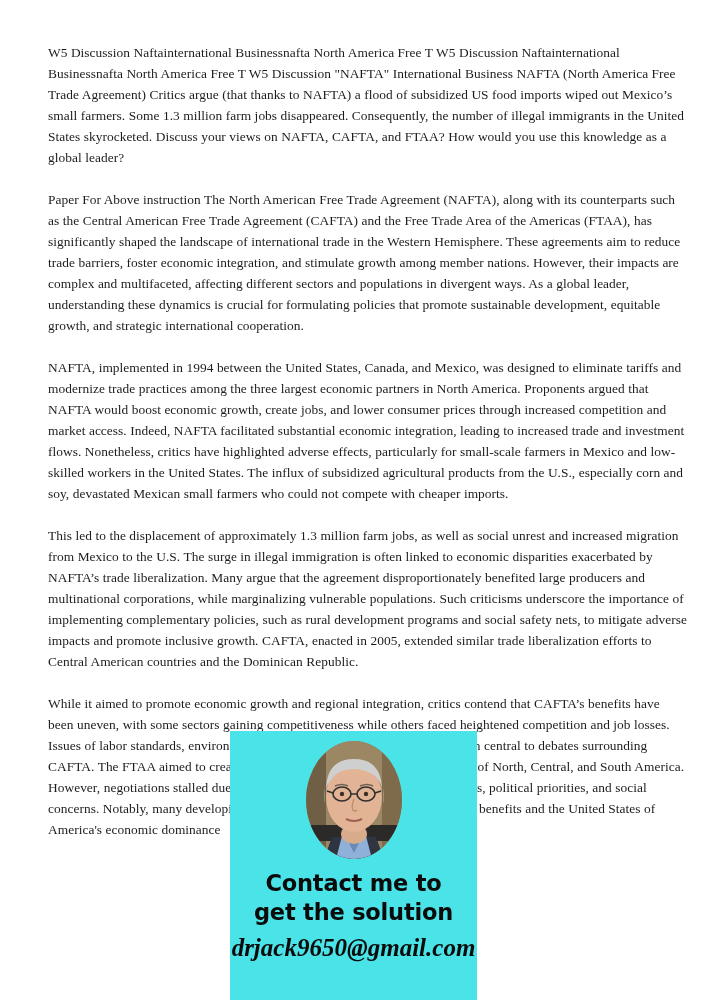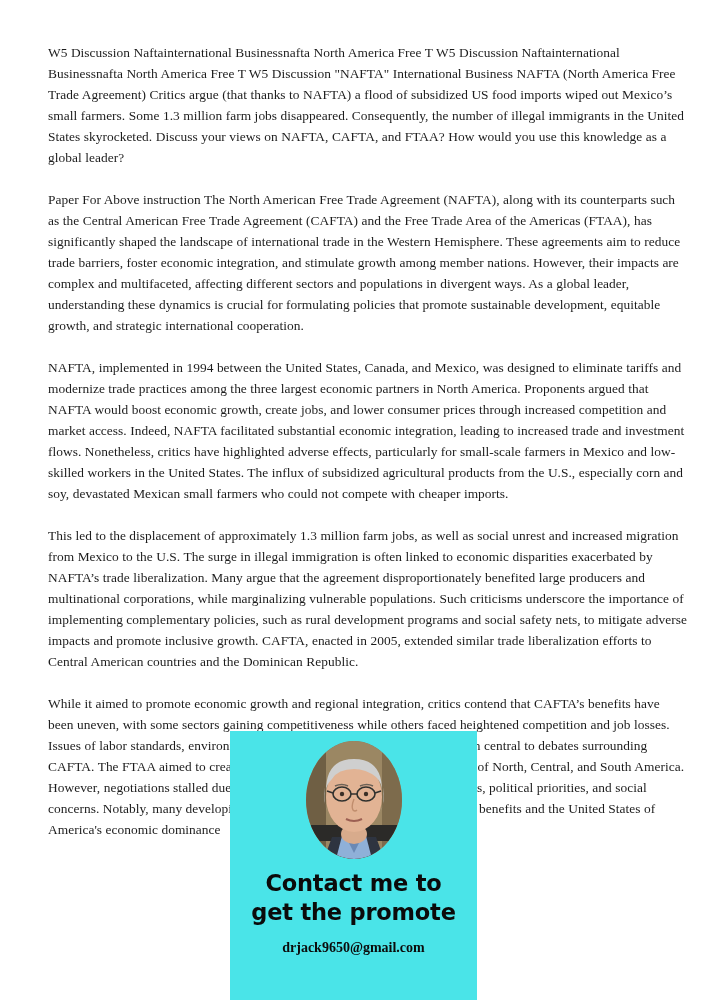--- a/index.html
+++ b/index.html
@@ -81,26 +81,27 @@
     color: #0b0b0b;
     text-align: center;
     letter-spacing: -0.2px;
     white-space: nowrap;
   }
   .overlay-line.first { margin-top: 10px; }
 
   .overlay-email {
     font-family: "Liberation Serif", "DejaVu Serif", serif;
     font-weight: bold;
-    font-size: 14px;
+    font-size: 25px;
     line-height: 27px;
     color: #0b0b0b;
     text-align: right;
     margin-top: 7px;
     white-space: nowrap;
+    font-style: italic;
   }
 </style>
 </head>
 <body>
 
 <div id="doc">
 
   <div class="page-body">
     <p class="para">W5 Discussion Naftainternational Businessnafta North America Free T W5 Discussion Naftainternational Businessnafta North America Free T W5 Discussion "NAFTA" International Business NAFTA (North America Free Trade Agreement) Critics argue (that thanks to NAFTA) a flood of subsidized US food imports wiped out Mexico’s small farmers. Some 1.3 million farm jobs disappeared. Consequently, the number of illegal immigrants in the United States skyrocketed. Discuss your views on NAFTA, CAFTA, and FTAA? How would you use this knowledge as a global leader?</p>
     <p class="para">Paper For Above instruction The North American Free Trade Agreement (NAFTA), along with its counterparts such as the Central American Free Trade Agreement (CAFTA) and the Free Trade Area of the Americas (FTAA), has significantly shaped the landscape of international trade in the Western Hemisphere. These agreements aim to reduce trade barriers, foster economic integration, and stimulate growth among member nations. However, their impacts are complex and multifaceted, affecting different sectors and populations in divergent ways. As a global leader, understanding these dynamics is crucial for formulating policies that promote sustainable development, equitable growth, and strategic international cooperation.</p>
@@ -140,18 +141,18 @@
           <ellipse cx="60" cy="53" rx="2.2" ry="2.2" fill="#3a2f26"></ellipse>
           <path d="M29 45 q7 -3 13 0" stroke="#6e6257" stroke-width="1.6" fill="none"></path>
           <path d="M54 45 q7 -3 13 0" stroke="#6e6257" stroke-width="1.6" fill="none"></path>
           <path d="M48 58 q-3 8 -1 11 q2 2 4 0" stroke="#c08d6d" stroke-width="1.4" fill="none"></path>
           <path d="M40 78 q8 4 16 0" stroke="#9c5f52" stroke-width="2" fill="none"></path>
         </g>
       </svg>
     </div>
 
     <div class="overlay-line first">Contact me to</div>
-    <div class="overlay-line">get the promote</div>
+    <div class="overlay-line">get the solution</div>
     <div class="overlay-email">drjack9650@gmail.com</div>
 
   </div>
 
 </div>
 
 </body></html>

